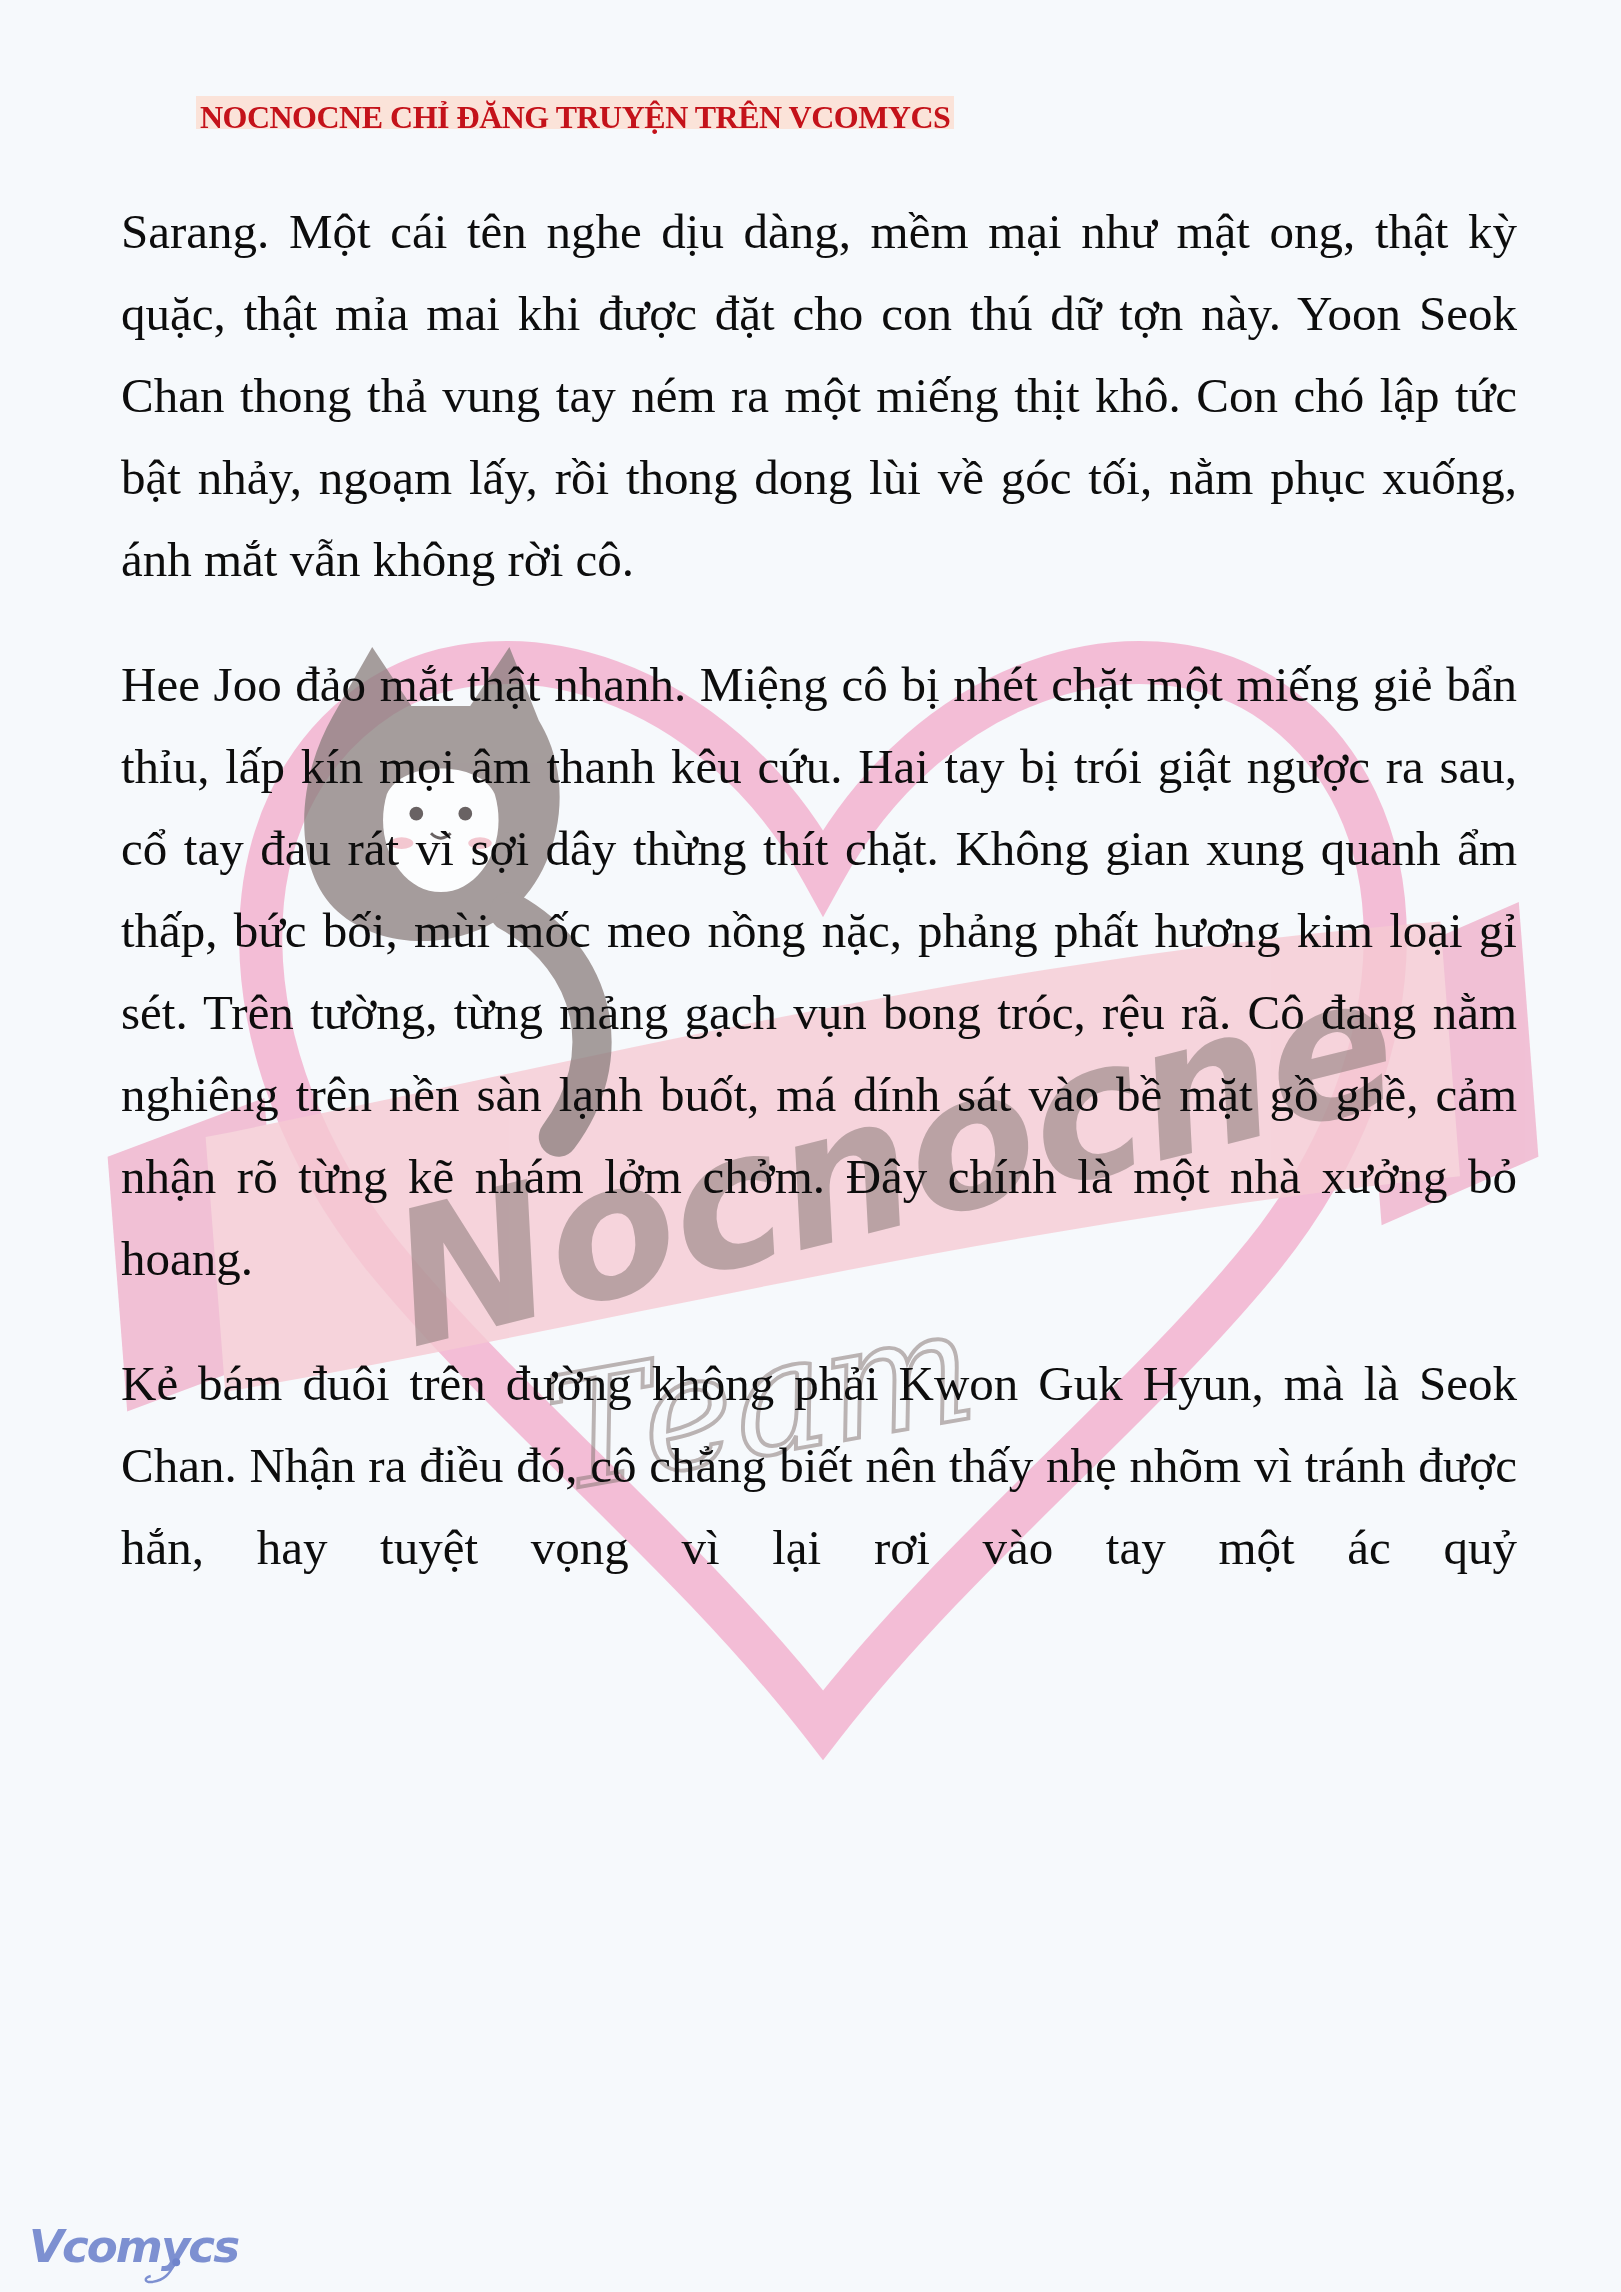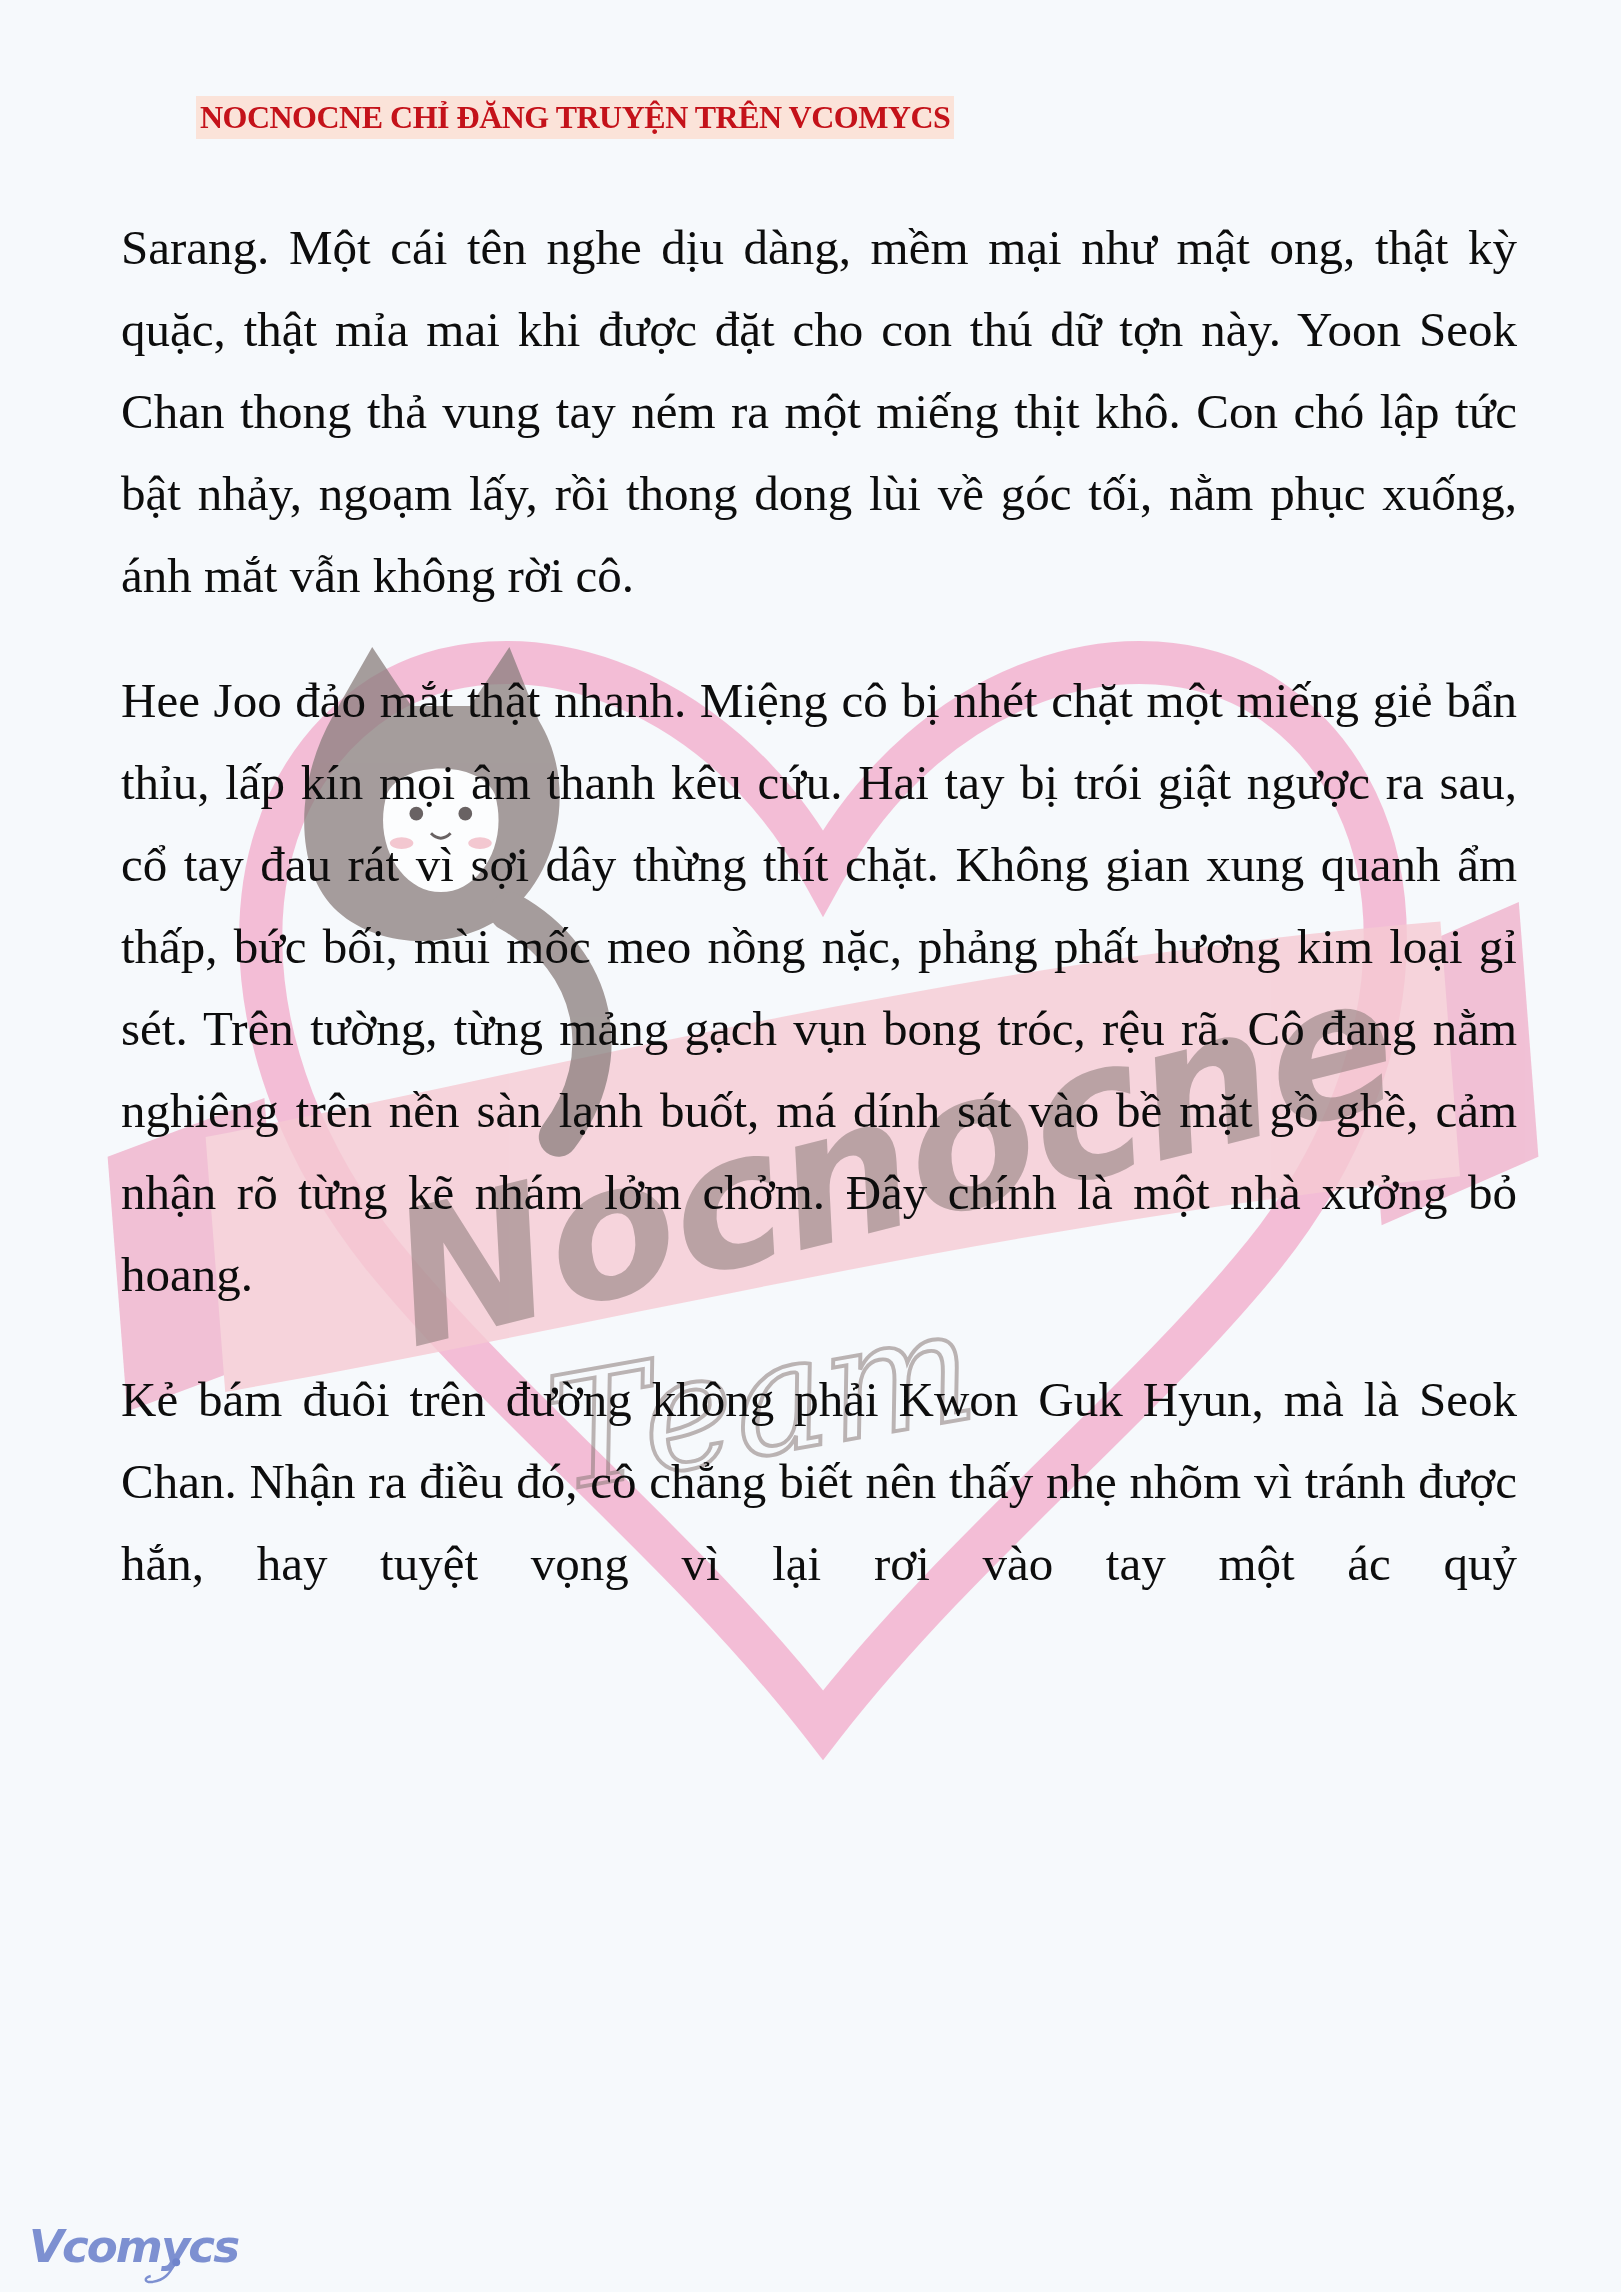--- a/index.html
+++ b/index.html
@@ -20,36 +20,36 @@
       top: 549px;
       width: 1470px;
       height: 1235px;
       pointer-events: none;
       z-index: 0;
     }
     .header-banner {
       position: absolute;
       left: 196px;
       top: 96px;
-      height: 43px;
+      height: 33px;
       padding: 0 3.9px;
       background: #fbe3d9;
       color: #c4121a;
       font-family: "Liberation Serif", "DejaVu Serif", serif;
       font-weight: bold;
       font-size: 32px;
       line-height: 43px;
       letter-spacing: -0.5px;
       white-space: nowrap;
       z-index: 2;
     }
     .content {
       position: absolute;
       left: 121px;
-      top: 207px;
+      top: 191px;
       width: 1396px;
       z-index: 2;
       color: #0d0d0d;
     }
     .para {
       margin: 0 0 43px 0;
       font-size: 49px;
       line-height: 82px;
       text-align: justify;
       text-align-last: left;

